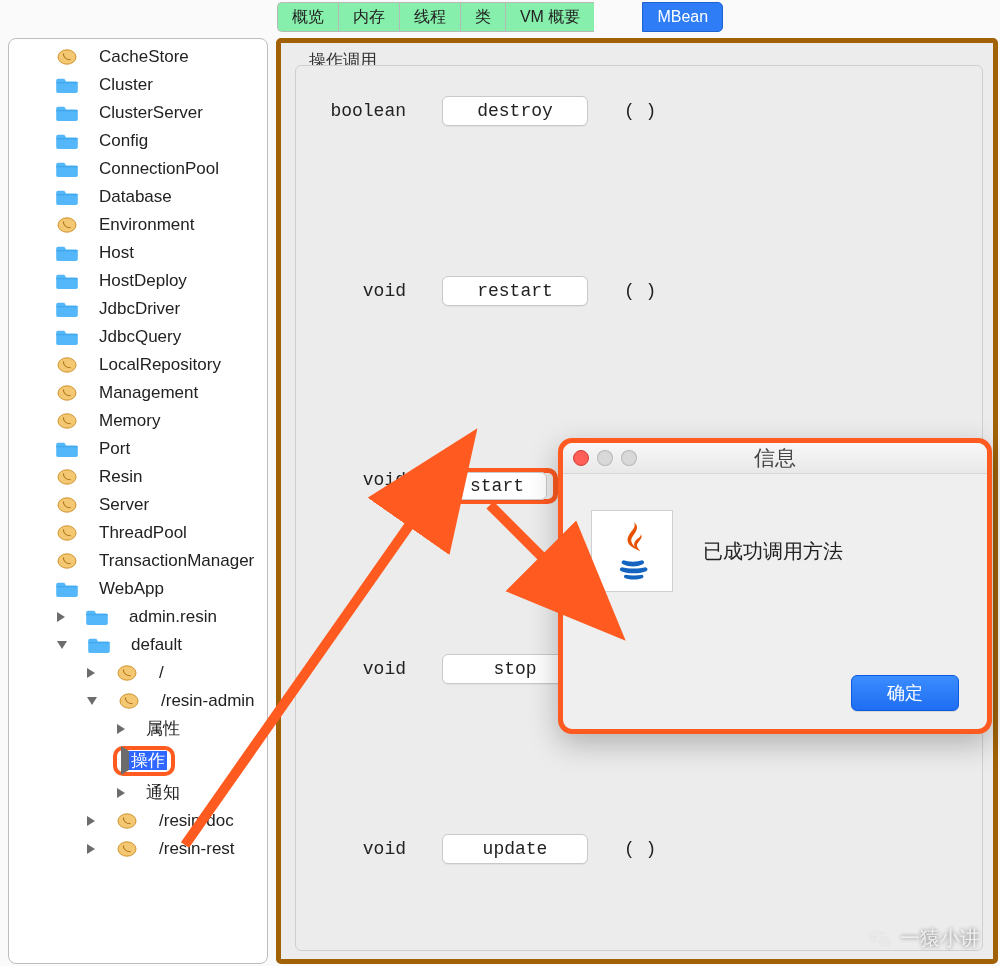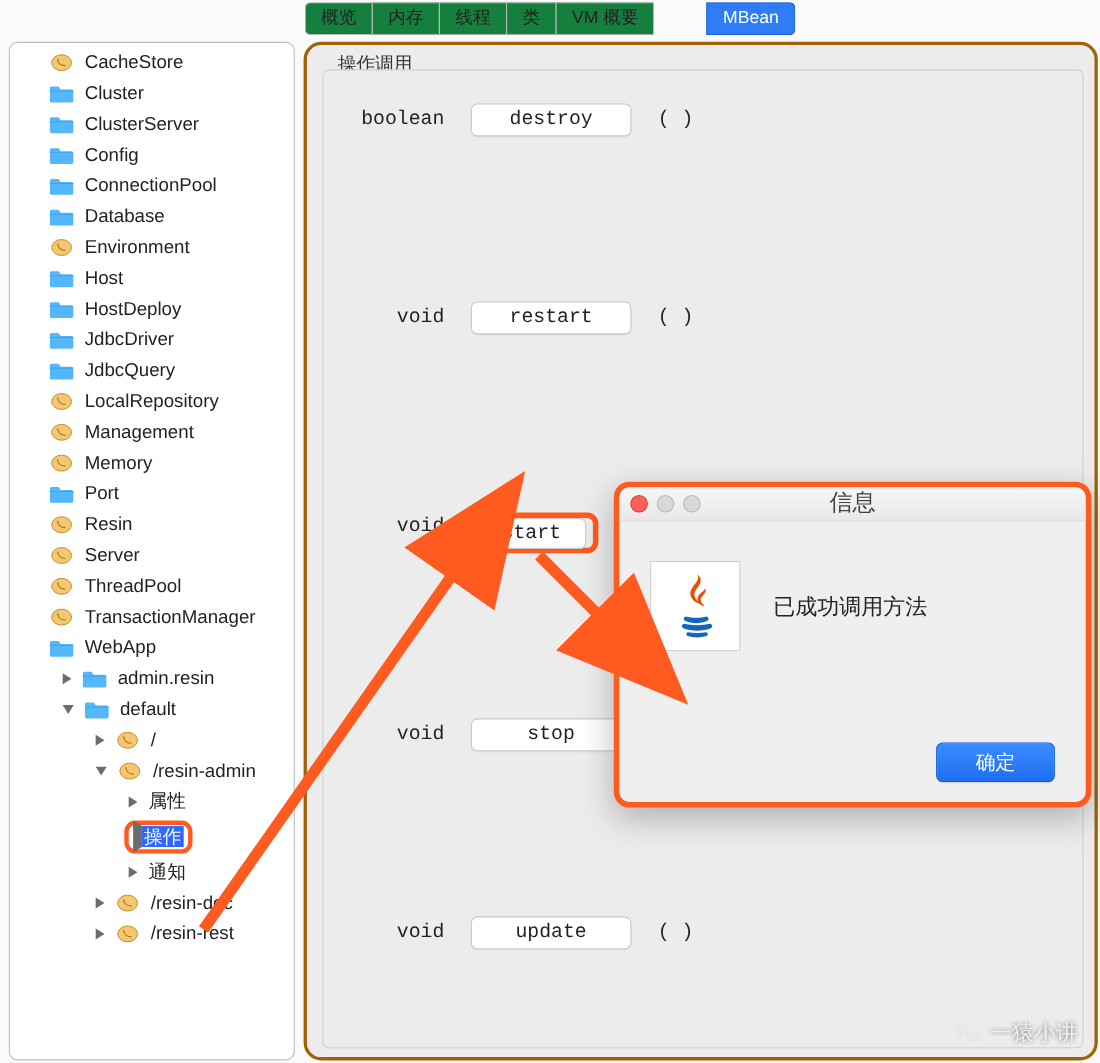--- a/index.html
+++ b/index.html
@@ -27,21 +27,21 @@
     gap: 0;
   }
   .tabbar-inner {
     display: flex;
     border-radius: 4px;
     overflow: hidden;
   }
   .tab {
     border: 1px solid #b8b8b8;
     border-right-width: 0;
-    background: #15803d;
+    background: #86efac;
     padding: 4px 14px 4px 14px;
     font-size: 16px;
     line-height: 20px;
     cursor: default;
     color: #222;
   }
   .tab:first-child { border-top-left-radius: 5px; border-bottom-left-radius: 5px;}
   .tab:last-child  { border-top-right-radius:5px; border-bottom-right-radius:5px; border-right-width:1px;margin-left:48px;}
   .tab.active {
     background: #2e7cf6;
@@ -71,21 +71,21 @@
     margin-left:6px;
   }
   .tree {
     flex:1;
     overflow: hidden;
     padding-top: 4px;
   }
   .node {
     display: flex;
     align-items: center;
-    gap: 10px;
+    gap: 21px;
     padding: 3px 0 3px 8px;
     font-size: 17px;
     line-height: 22px;
     white-space: nowrap;
   }
   .indent-1 { padding-left: 18px; }
   .indent-2 { padding-left: 48px; }
   .indent-3 { padding-left: 78px; }
   .indent-4 { padding-left: 108px; }
   .tri {
@@ -120,22 +120,22 @@
     border: 4px solid #ff5a1f;
     border-radius: 10px;
     padding: 0 4px;
     margin-left: -4px;
   }
 
   
   .rightpane {
     flex: 1;
     margin-left: 8px;
-    border: 3px solid #a16207;
-    border-radius: 16px;
+    border: 5px solid #a16207;
+    border-radius: 5px;
     background: #ececec;
     position: relative;
     overflow: hidden;
   }
   .group-title {
     position: absolute;
     top: 6px;
     left: 22px;
     background: #ececec;
     padding: 0 6px;
@@ -146,21 +146,21 @@
     position:absolute;
     top: 22px; left: 14px; right: 10px; bottom: 8px;
     border: 1px solid #cfcfcf;
     border-radius: 6px;
     background: #ececec;
     padding-top: 30px;
   }
   .op-row {
     display: flex;
     align-items: center;
-    gap: 24px;
+    gap: 36px;
     padding-left: 20px;
     margin-bottom: 150px;
     font-size: 18px;
   }
   .op-row:last-child { margin-bottom: 10px; }
   .ret {
     width: 90px;
     text-align: right;
     font-family: Menlo, Monaco, "Courier New", monospace;
     color: #222;

